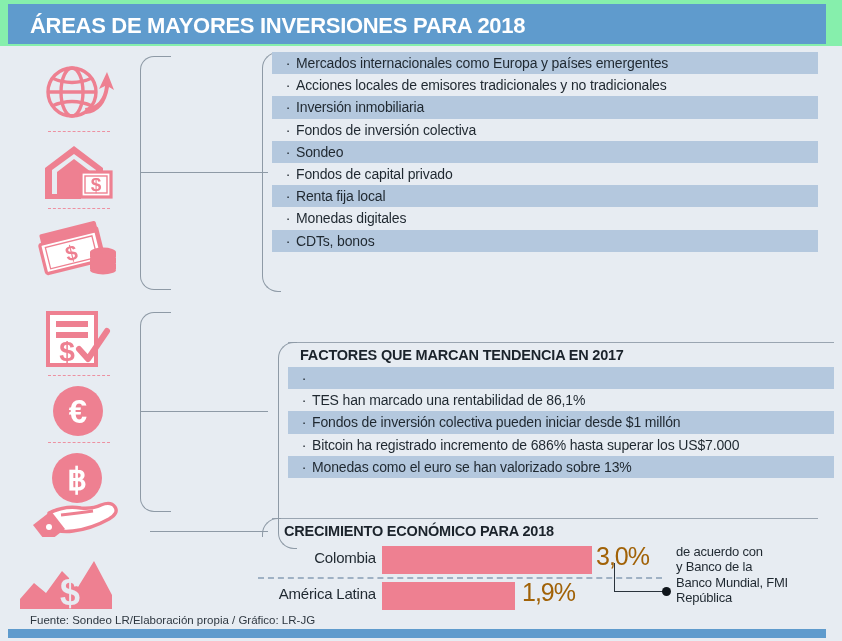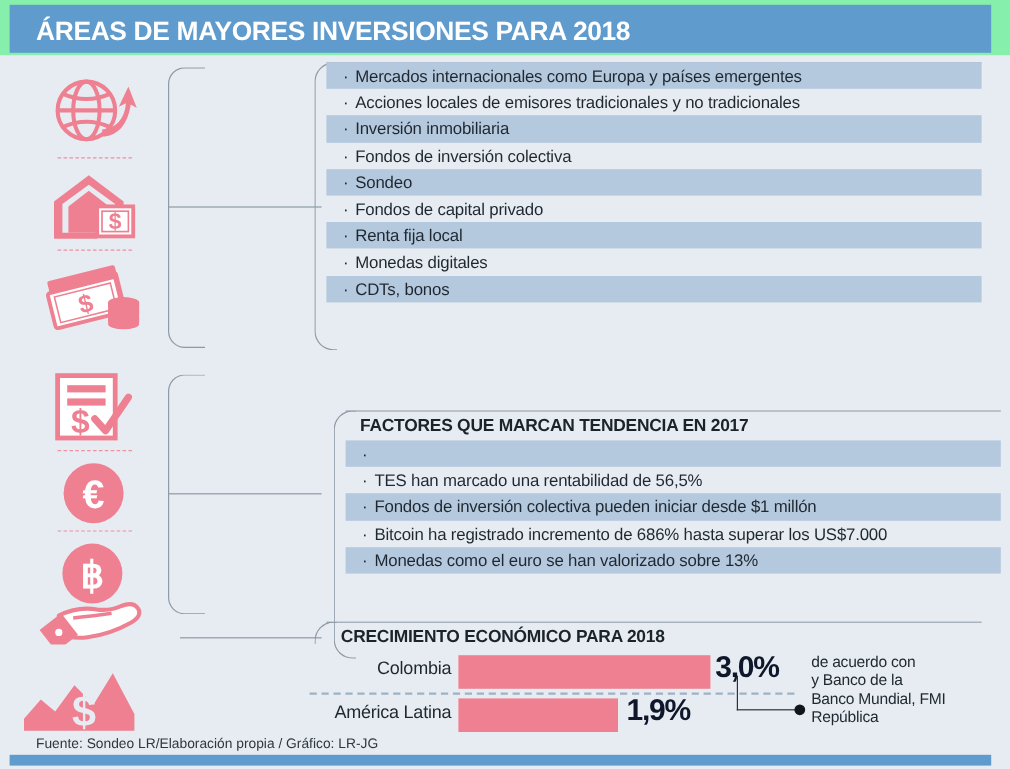--- a/index.html
+++ b/index.html
@@ -77,22 +77,22 @@
   
   .chart{position:absolute;left:258px;top:545px;width:560px;height:70px;}
   .bar-row{position:absolute;left:0;height:30px;width:560px;}
   .bar-label{
     position:absolute;left:0;top:4px;width:118px;
     text-align:right;font-size:15px;color:#1f2830;letter-spacing:-0.2px;
     white-space:nowrap;
   }
   .bar-fill{position:absolute;top:1px;height:28px;background:#ee8091;}
   .bar-val{
-    position:absolute;top:-3px;font-size:25px;color:#0f172a;
-    letter-spacing:-1px;white-space:nowrap;font-weight:bold;
+    position:absolute;top:-3px;font-size:25px;color:#a16207;
+    letter-spacing:-1px;white-space:nowrap;
   }
   .bar-sep{
     position:absolute;left:0;width:404px;height:0;
     border-top:2px dashed #9fb1c4;
   }
   .annot{
     position:absolute;left:676px;top:544px;width:160px;
     font-size:13px;color:#1f2830;line-height:1.18;letter-spacing:-0.2px;
   }
   .annot-line{position:absolute;left:614px;top:591px;width:52px;height:0;border-top:1.3px solid #2a333c;}
@@ -254,21 +254,21 @@
   <div class="panel" style="left:278px;top:310px;width:556px;margin-top:32px;">
     <div class="panel-rule" style="left:10px;right:0;"></div>
     <div class="arm-edge" style="position:absolute;left:0;top:0;width:18px;height:205px;border:1.2px solid #8e9aa6;border-right:none;border-top-left-radius:16px;border-bottom-left-radius:16px;"></div>
     <div class="panel-title">FACTORES QUE MARCAN TENDENCIA EN 2017</div>
     <div>
       <div class="row alt" style="margin-left:10px;">
         <span class="bullet">·</span>
       </div>
       <div class="row" style="margin-left:10px;">
         <span class="bullet">·</span>
-        <span class="row-text">TES han marcado una rentabilidad de 56,5%</span>
+        <span class="row-text">TES han marcado una rentabilidad de 86,1%</span>
       </div>
       <div class="row alt" style="margin-left:10px;">
         <span class="bullet">·</span>
         <span class="row-text">Fondos de inversión colectiva pueden iniciar desde $1 millón</span>
       </div>
       <div class="row" style="margin-left:10px;">
         <span class="bullet">·</span>
         <span class="row-text">Bitcoin ha registrado incremento de 686% hasta superar los US$7.000</span>
       </div>
       <div class="row alt" style="margin-left:10px;">

